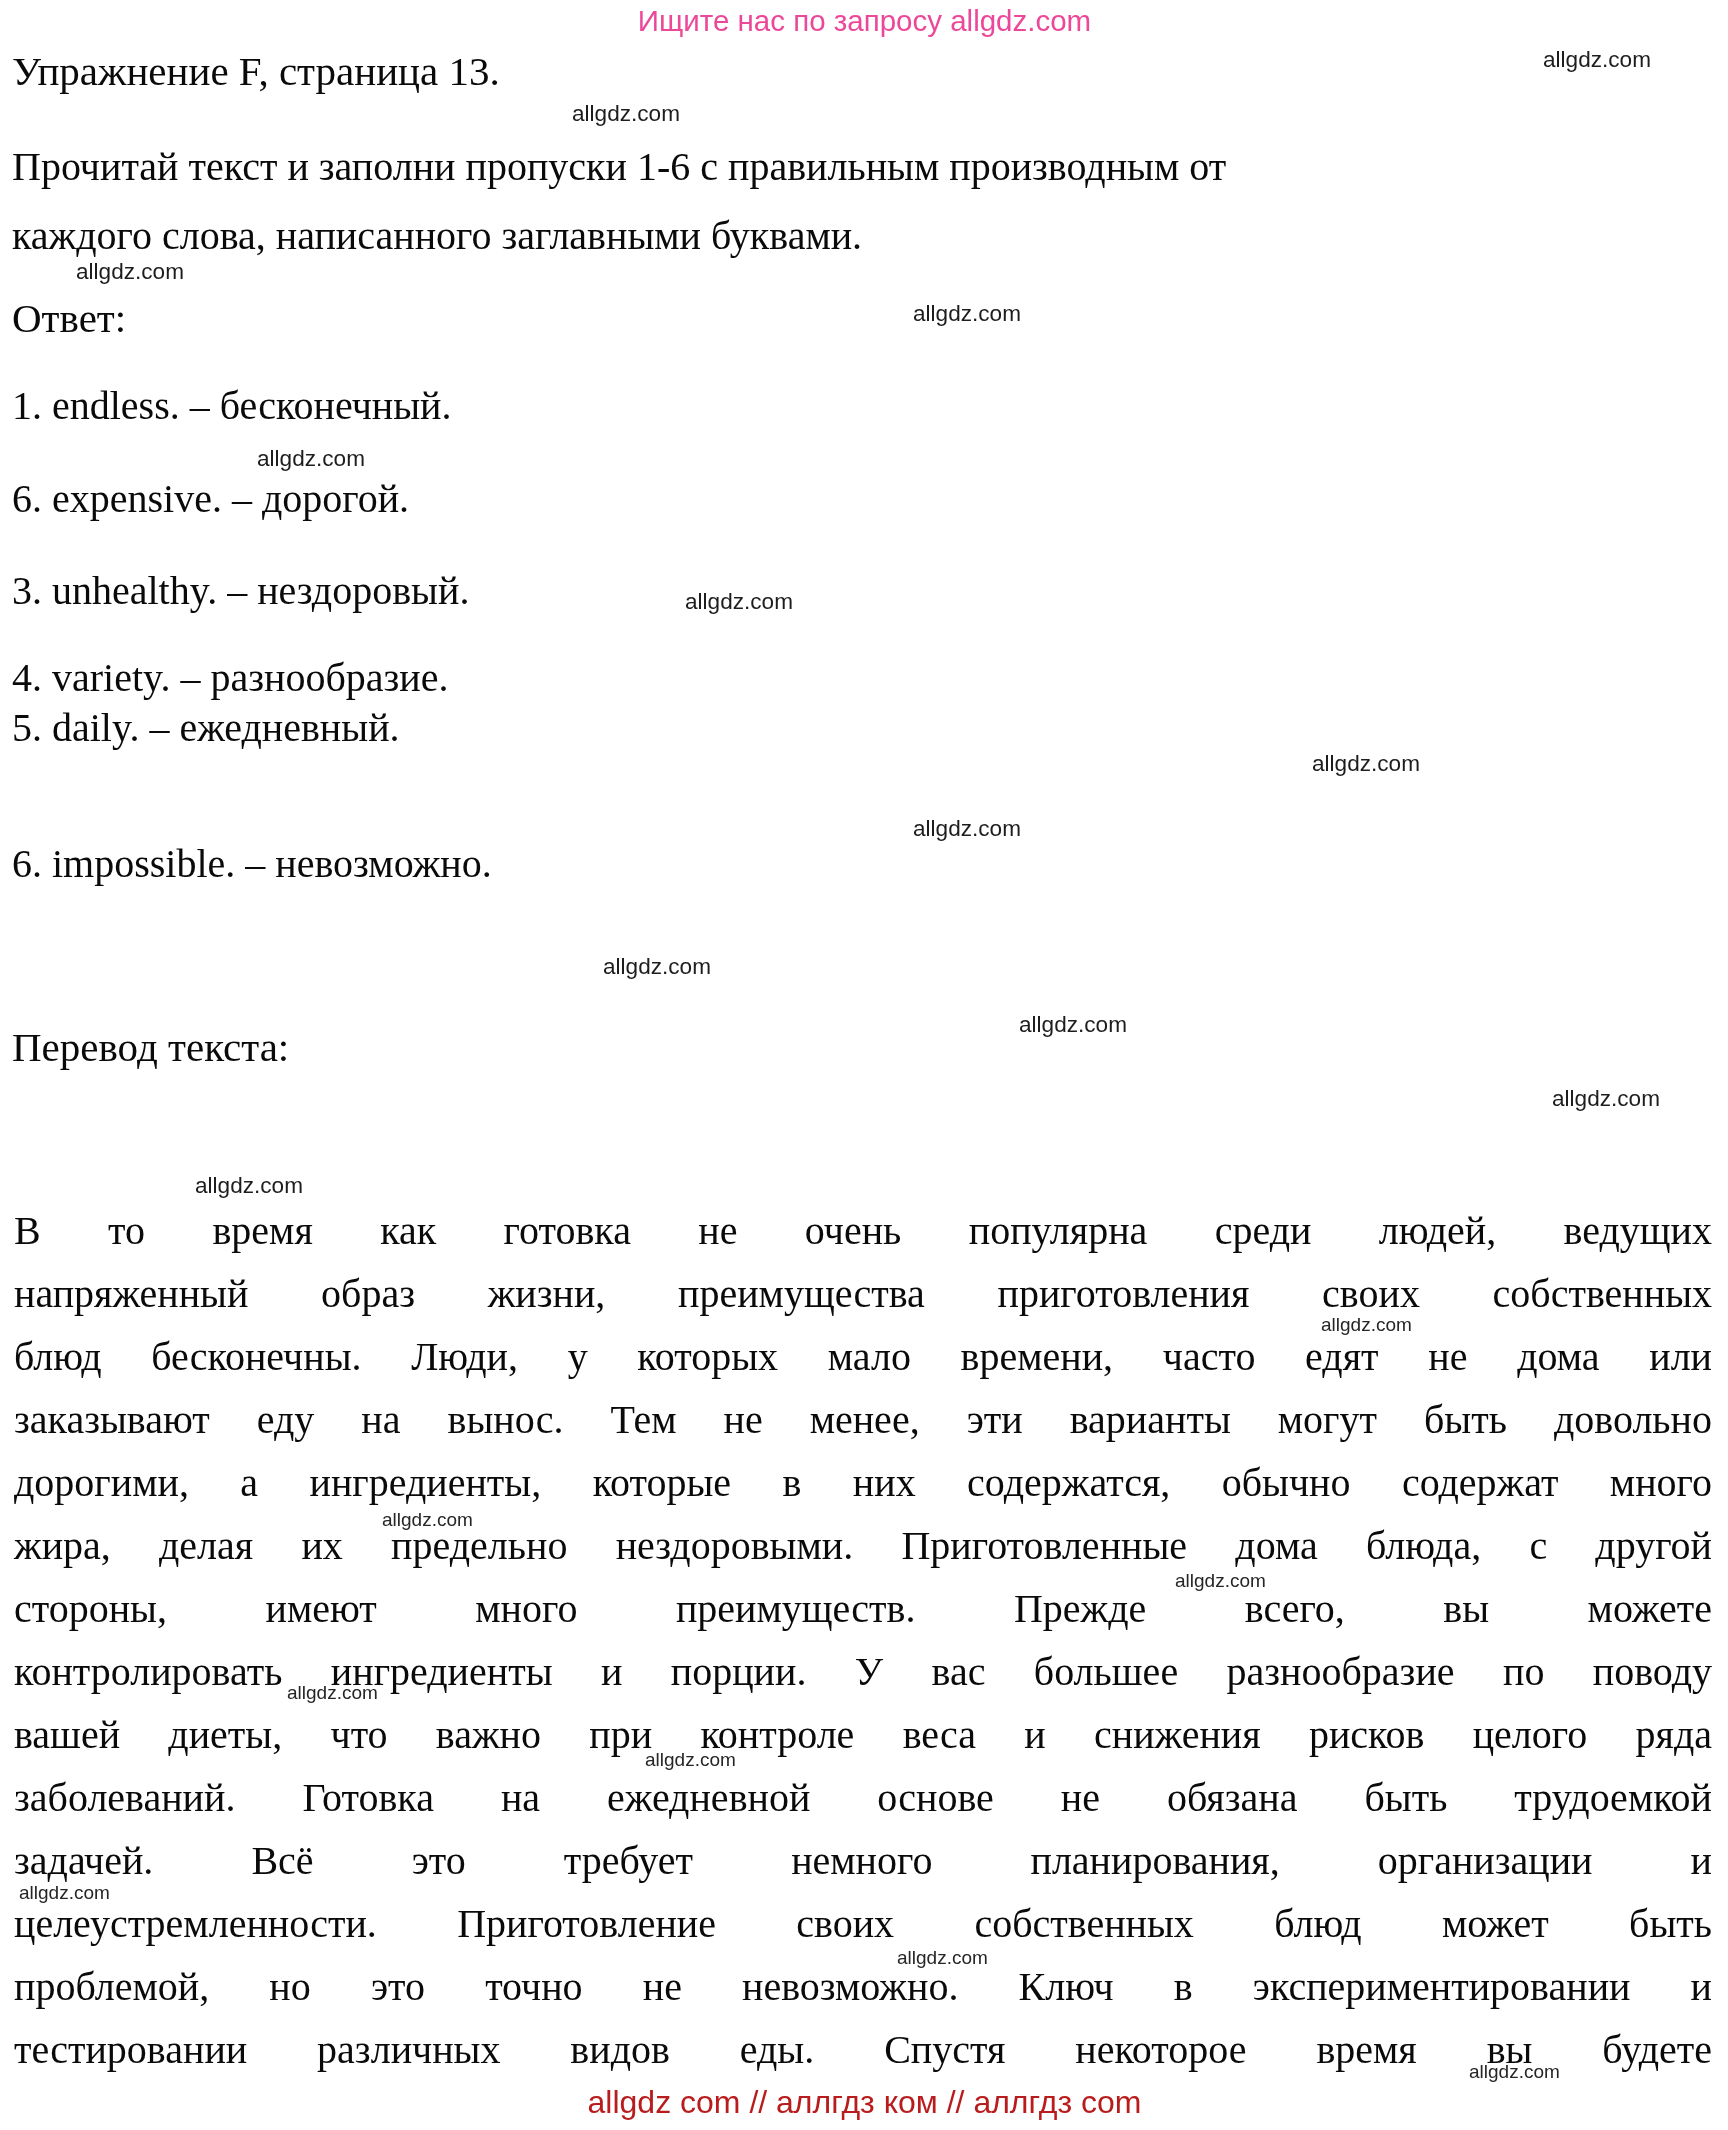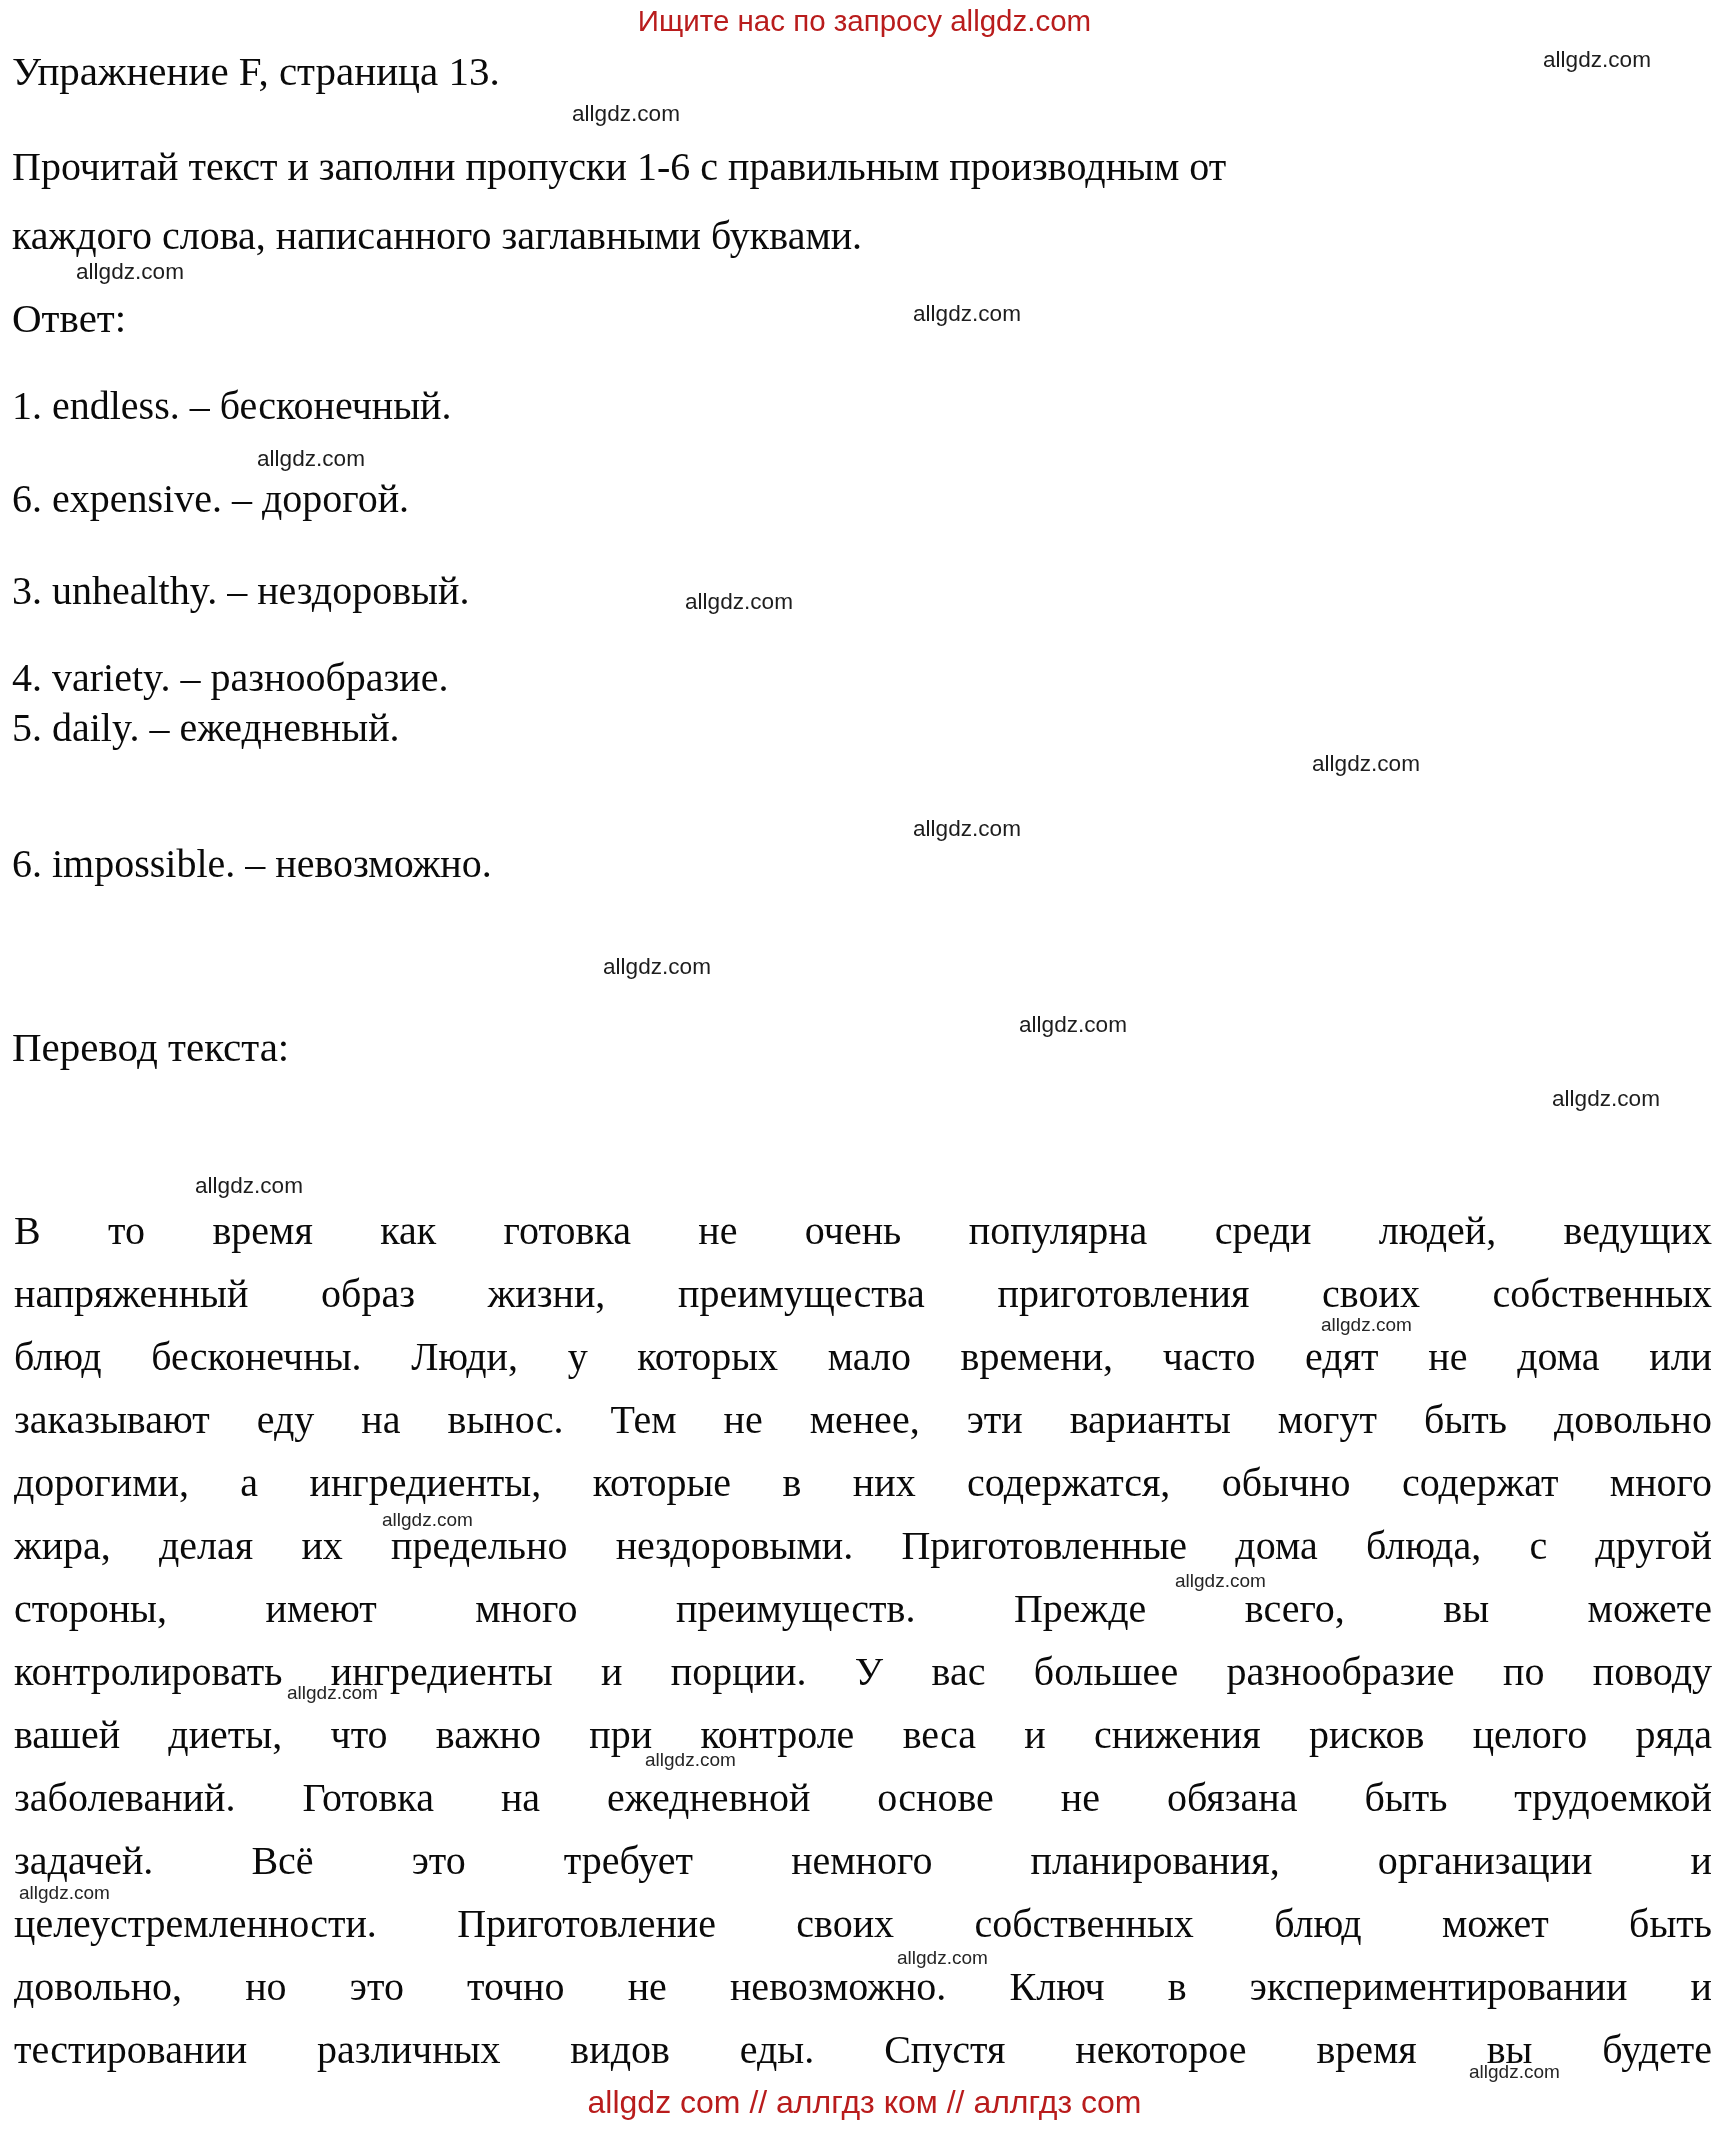--- a/index.html
+++ b/index.html
@@ -104,21 +104,21 @@
     font-size: 32px;
     color: #4b1d92;
     white-space: nowrap;
   }
 </style>
 </head>
 <body>
 
 <div class="page">
 
-  <div class="abs promo" style="color: #b91c1c;">Ищите нас по запросу allgdz.com</div>
+  <div class="abs promo" style="color: #ec4899;">Ищите нас по запросу allgdz.com</div>
 
   <div class="wm" style="left:1543px; top:47px">allgdz.com</div>
   <div class="wm" style="left:572px;  top:101px">allgdz.com</div>
   <div class="wm" style="left:76px;   top:259px">allgdz.com</div>
   <div class="wm" style="left:913px; top:301px">allgdz.com</div>
   <div class="wm" style="left:257px;  top:446px">allgdz.com</div>
   <div class="wm" style="left:685px;  top:589px">allgdz.com</div>
   <div class="wm" style="left:1312px; top:751px">allgdz.com</div>
   <div class="wm" style="left:913px; top:816px">allgdz.com</div>
   <div class="wm" style="left:603px;  top:954px">allgdz.com</div>
@@ -158,20 +158,20 @@
     <div class="tline">блюд бесконечны. Люди, у которых мало времени, часто едят не дома или</div>
     <div class="tline">заказывают еду на вынос. Тем не менее, эти варианты могут быть довольно</div>
     <div class="tline">дорогими, а ингредиенты, которые в них содержатся, обычно содержат много</div>
     <div class="tline">жира, делая их предельно нездоровыми. Приготовленные дома блюда, с другой</div>
     <div class="tline">стороны, имеют много преимуществ. Прежде всего, вы можете</div>
     <div class="tline">контролировать ингредиенты и порции. У вас большее разнообразие по поводу</div>
     <div class="tline">вашей диеты, что важно при контроле веса и снижения рисков целого ряда</div>
     <div class="tline">заболеваний. Готовка на ежедневной основе не обязана быть трудоемкой</div>
     <div class="tline">задачей. Всё это требует немного планирования, организации и</div>
     <div class="tline">целеустремленности. Приготовление своих собственных блюд может быть</div>
-    <div class="tline">довольно, но это точно не невозможно. Ключ в экспериментировании и</div>
+    <div class="tline">проблемой, но это точно не невозможно. Ключ в экспериментировании и</div>
     <div class="tline">тестировании различных видов еды. Спустя некоторое время вы будете</div>
   </div>
 
   <div class="abs footer" style="color: #b91c1c;">allgdz com // аллгдз ком // аллгдз com</div>
 
 </div>
 
 
 </body></html>

